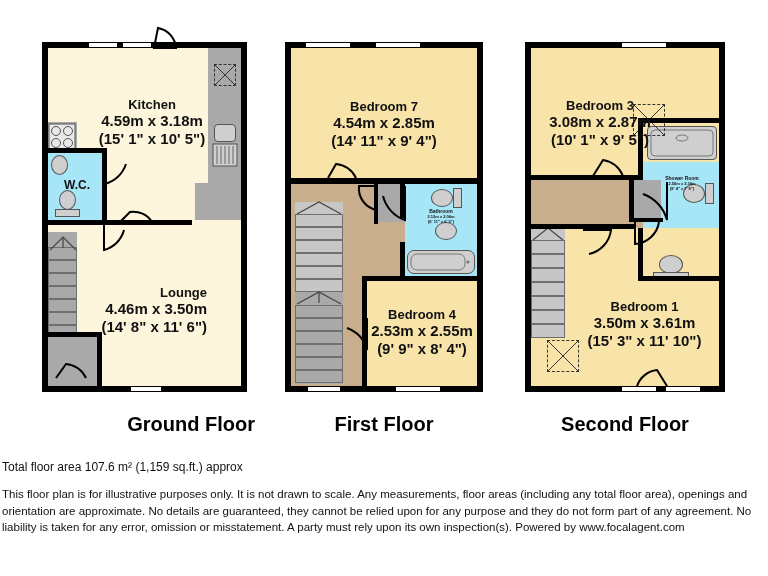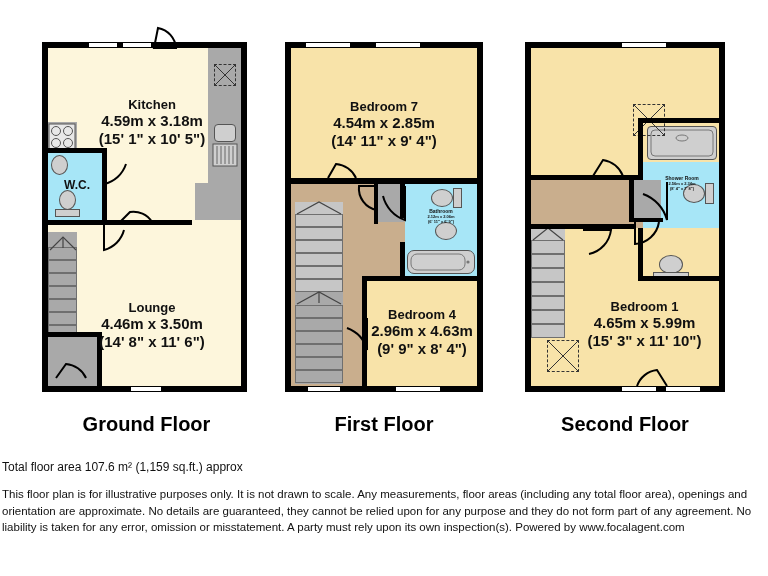--- a/index.html
+++ b/index.html
@@ -154,21 +154,21 @@
     </svg>
 
     <div class="label" style="left:55px;top:55px;width:110px;">
       <span class="rname">Kitchen</span>
       <span class="rdim">4.59m x 3.18m</span>
       <span class="rdim">(15' 1" x 10' 5")</span>
     </div>
     <div class="label wc" style="left:10px;top:136px;width:50px;">
       <span class="rname">W.C.</span>
     </div>
-    <div class="label" style="left:55px;top:258px;width:110px;">
+    <div class="label" style="left:55px;top:243px;width:110px;text-align:right;">
       <span class="rname">Lounge</span>
       <span class="rdim">4.46m x 3.50m</span>
       <span class="rdim">(14' 8" x 11' 6")</span>
     </div>
   </div>
 
   <div class="plan" style="left:285px;top:42px;width:198px;height:350px;">
 
     <div class="room tan" style="left:0;top:0;width:198px;height:350px;"></div>
 
@@ -248,21 +248,21 @@
       <span class="rdim">4.54m x 2.85m</span>
       <span class="rdim">(14' 11" x 9' 4")</span>
     </div>
     <div class="label small" style="left:126px;top:167px;width:60px;">
       <span class="rname">Bathroom</span>
       <span class="rdim">2.12m x 2.06m</span>
       <span class="rdim">(6' 11" x 6' 9")</span>
     </div>
     <div class="label" style="left:82px;top:265px;width:110px;">
       <span class="rname">Bedroom 4</span>
-      <span class="rdim">2.96m x 4.63m</span>
+      <span class="rdim">2.53m x 2.55m</span>
       <span class="rdim">(9' 9" x 8' 4")</span>
     </div>
   </div>
 
   <div class="plan" style="left:525px;top:42px;width:200px;height:350px;">
 
     <div class="room yellow" style="left:0;top:0;width:200px;height:350px;"></div>
 
     <div class="room yellow" style="left:6px;top:6px;width:188px;height:132px;"></div>
 
@@ -337,33 +337,38 @@
     <svg class="door" style="left:118px;top:138px;" width="28" height="44">
       <path d="M24 2 L24 40 A38 38 0 0 0 0 14" fill="none" stroke="#000" stroke-width="2"></path>
     </svg>
     <svg class="door" style="left:58px;top:186px;" width="36" height="28">
       <path d="M0 2 L28 2 A28 28 0 0 1 6 26" fill="none" stroke="#000" stroke-width="2"></path>
     </svg>
     <svg class="door" style="left:110px;top:318px;" width="34" height="28">
       <path d="M32 26 L22 10 A24 24 0 0 0 2 26" fill="none" stroke="#000" stroke-width="2"></path>
     </svg>
 
+    <div class="label" style="left:20px;top:56px;width:110px;">
+      <span class="rname">Bedroom 3</span>
+      <span class="rdim">3.08m x 2.87m</span>
+      <span class="rdim">(10' 1" x 9' 5")</span>
+    </div>
     <div class="label small" style="left:126px;top:134px;width:62px;">
       <span class="rname">Shower Room</span>
       <span class="rdim">2.56m x 2.34m</span>
       <span class="rdim">(8' 4" x 7' 8")</span>
     </div>
     <div class="label" style="left:62px;top:257px;width:115px;">
       <span class="rname">Bedroom 1</span>
-      <span class="rdim">4.65m x 5.99m</span>
+      <span class="rdim">3.50m x 3.61m</span>
       <span class="rdim">(15' 3" x 11' 10")</span>
     </div>
   </div>
 
-  <div class="floor-title" style="left:44px;top:413px;width:205px;">Ground Floor</div>
+  <div class="floor-title" style="left:50px;top:413px;width:205px;text-align:right;">Ground Floor</div>
   <div class="floor-title" style="left:525px;top:413px;width:200px;">Second Floor</div>
   <div class="floor-title" style="left:285px;top:413px;width:198px;">First Floor</div>
 </div>
 
 <div class="footer">
   <div class="total">Total floor area 107.6 m² (1,159 sq.ft.) approx</div>
   <div class="disclaimer">This floor plan is for illustrative purposes only. It is not drawn to scale. Any measurements, floor areas (including any total floor area), openings and orientation are approximate. No details are guaranteed, they cannot be relied upon for any purpose and they do not form part of any agreement. No liability is taken for any error, omission or misstatement. A party must rely upon its own inspection(s). Powered by www.focalagent.com</div>
 </div>
 
 </body></html>

